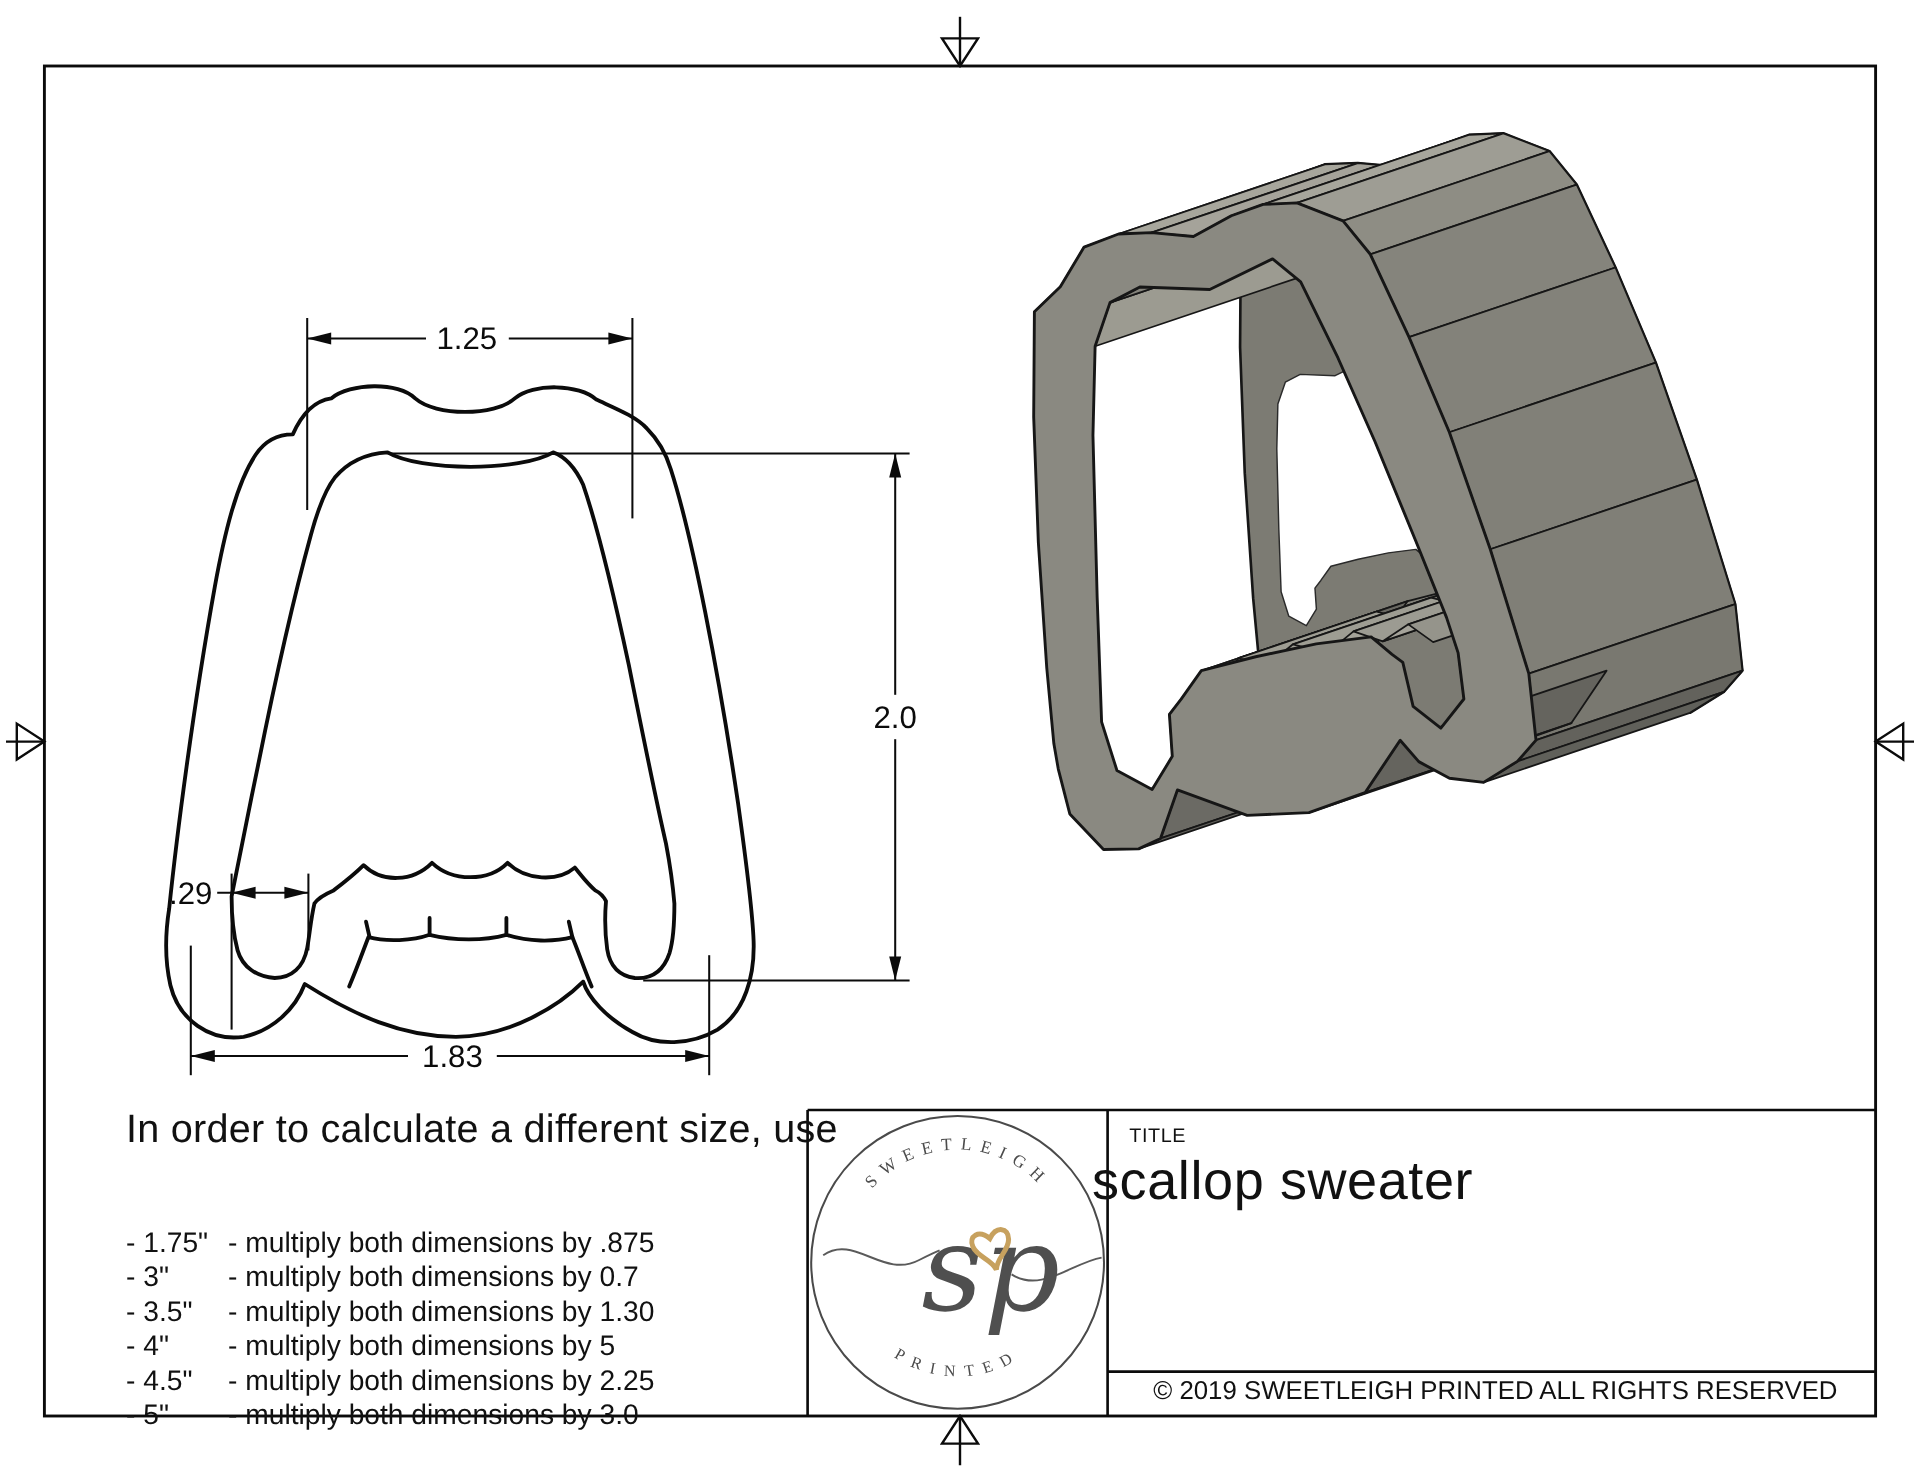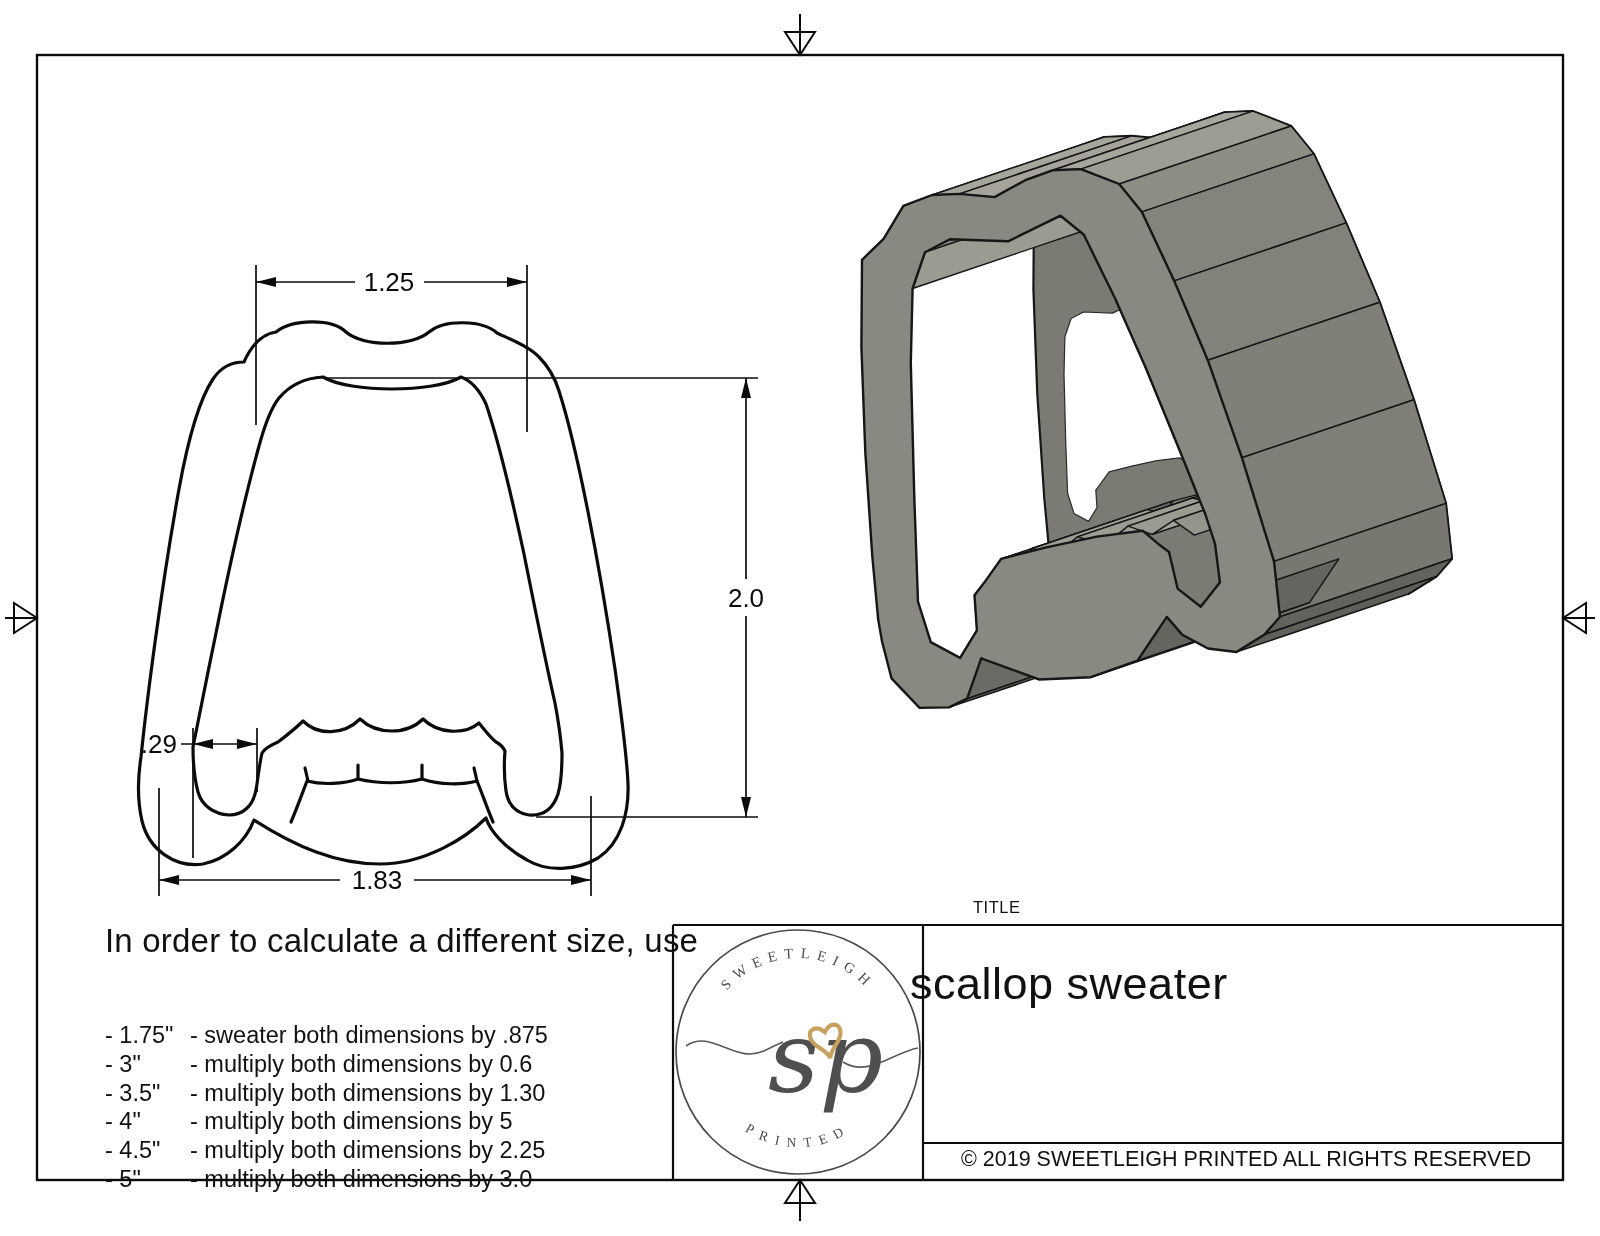--- a/index.html
+++ b/index.html
@@ -6,21 +6,21 @@
   body{width:1600px;height:1236px;position:relative;overflow:hidden;
        font-family:"Liberation Sans",sans-serif;color:#111;}
   #sheet{position:absolute;left:0;top:0;}
   .abs{position:absolute;}
   
   #note{left:105px;top:924px;font-size:33px;line-height:33px;letter-spacing:0.2px;}
   #mult{left:105px;top:1021px;font-size:23.5px;line-height:28.8px;}
   .mult-row{white-space:pre;}
   .mult-size{display:inline-block;width:85px;}
   
-  #title-label{left:941px;top:898px;font-size:16.5px;letter-spacing:0.5px;margin-left:32px;}
+  #title-label{left:941px;top:938px;font-size:16.5px;letter-spacing:0.5px;}
   #title-text{left:910px;top:958px;font-size:45px;letter-spacing:0.5px;}
   #copyright{left:937px;top:1147px;font-size:21.5px;margin-left:24px;}
   
   .dim-text{font-family:"Liberation Sans",sans-serif;font-size:26px;fill:#0b0b0b;}
   .logo-arc{font-family:"Liberation Serif",serif;font-size:14.5px;letter-spacing:7px;fill:#4c4c4c;}
   .logo-arc-b{font-family:"Liberation Serif",serif;font-size:13.5px;letter-spacing:8px;fill:#4c4c4c;}
   .logo-sp{font-family:"DejaVu Serif",serif;font-style:italic;font-size:100px;fill:#4f4f4f;}
   .ln{stroke:#0b0b0b;fill:none;}
   .contour{stroke:#0b0b0b;stroke-width:3.2;fill:none;stroke-linejoin:round;stroke-linecap:round;}
   .thin{stroke-width:1.7;}
@@ -235,22 +235,22 @@
       <path d="M 0,6 C -1,1 -7,-1 -8,-6 C -9,-11 -4,-13 0,-8 C 4,-13 9,-11 8,-6 C 7,-1 1,1 0,6 Z" fill="none" stroke-width="2.2" stroke="#c7a15e"></path>
     </g>
   </g>
 </svg>
 
 <div id="note" class="abs">
   <div>In order to calculate a different size, use</div>
 </div>
 
 <div id="mult" class="abs">
-  <div class="mult-row"><span class="mult-size">- 1.75"</span><span>- sweater both dimensions by .875</span></div>
-  <div class="mult-row"><span class="mult-size">- 3"</span><span>- multiply both dimensions by 0.6</span></div>
+  <div class="mult-row"><span class="mult-size">- 1.75"</span><span>- multiply both dimensions by .875</span></div>
+  <div class="mult-row"><span class="mult-size">- 3"</span><span>- multiply both dimensions by 0.7</span></div>
   <div class="mult-row"><span class="mult-size">- 3.5"</span><span>- multiply both dimensions by 1.30</span></div>
   <div class="mult-row"><span class="mult-size">- 4"</span><span>- multiply both dimensions by 5</span></div>
   <div class="mult-row"><span class="mult-size">- 4.5"</span><span>- multiply both dimensions by 2.25</span></div>
   <div class="mult-row"><span class="mult-size">- 5"</span><span>- multiply both dimensions by 3.0</span></div>
 </div>
 
 <div id="title-label" class="abs">TITLE</div>
 <div id="title-text" class="abs">scallop sweater</div>
 <div id="copyright" class="abs">© 2019  SWEETLEIGH PRINTED  ALL RIGHTS RESERVED</div>
 

